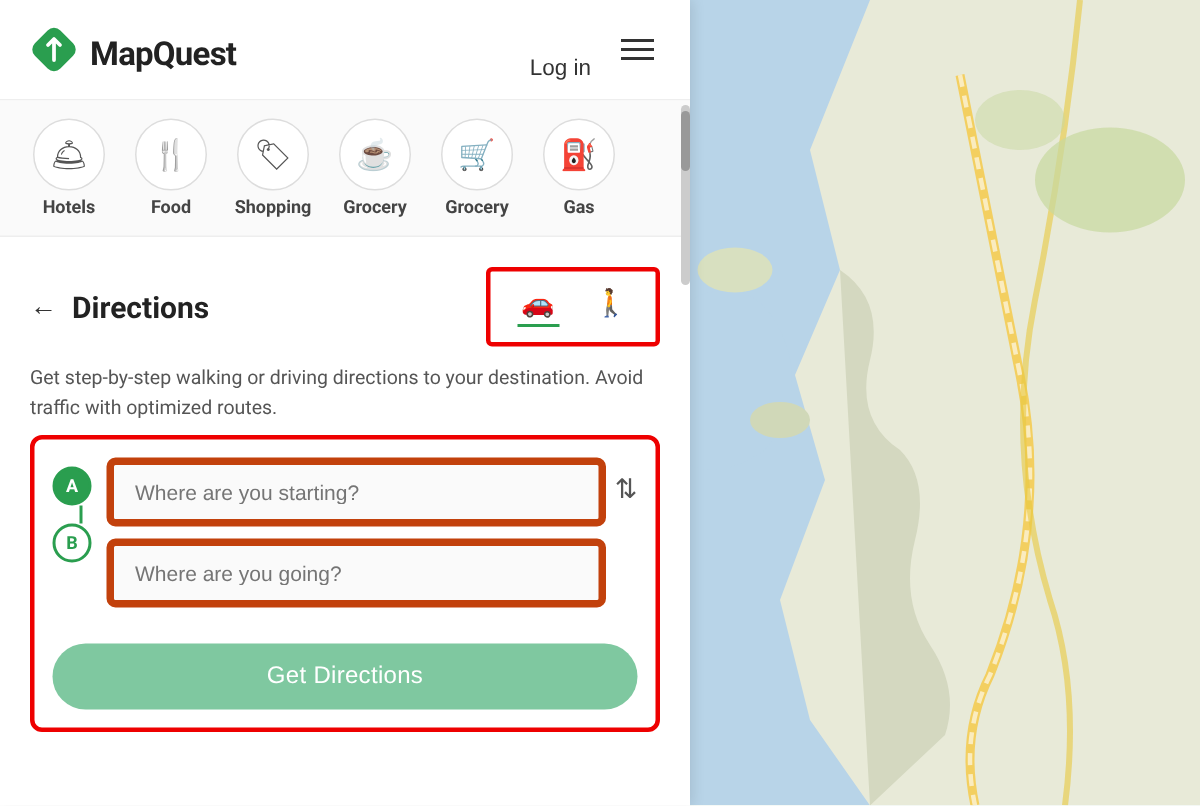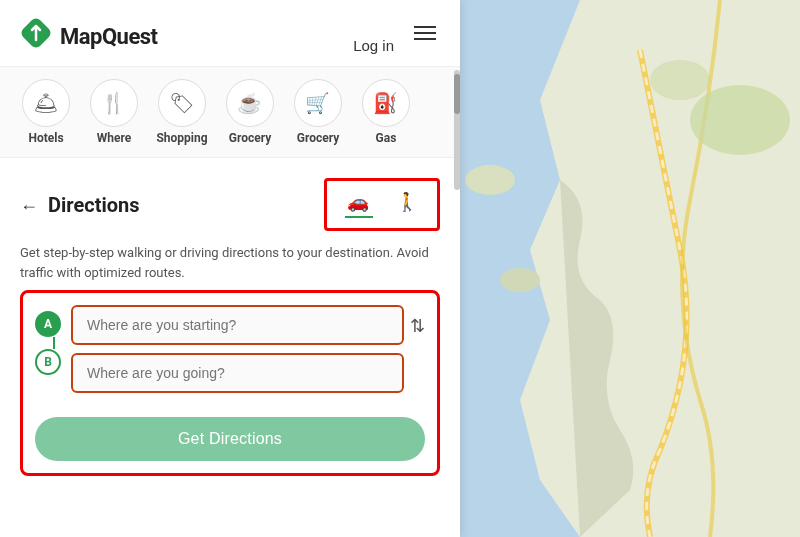--- a/index.html
+++ b/index.html
@@ -234,21 +234,21 @@
     }
     .dotted-connector {
       width: 2px;
       height: 12px;
       border-left: 2px dashed #2a9e4f;
       margin-left: 12px;
       margin-bottom: 0px;
     }
     .route-input {
       flex: 1;
-      border: 2px solid #c2410c;
+      border: 5px solid #c2410c;
       border-radius: 6px;
       padding: 10px 14px;
       font-size: 14px;
       color: #aaa;
       outline: none;
       background: #fafafa;
     }
 
     .swap-btn {
       display: flex;
@@ -313,21 +313,21 @@
     </div>
   </div>
 
   <div class="category-bar">
     <div class="category-item">
       <div class="category-icon-circle">🛎</div>
       <span class="category-label">Hotels</span>
     </div>
     <div class="category-item">
       <div class="category-icon-circle">🍴</div>
-      <span class="category-label">Where</span>
+      <span class="category-label">Food</span>
     </div>
     <div class="category-item">
       <div class="category-icon-circle">🏷</div>
       <span class="category-label">Shopping</span>
     </div>
     <div class="category-item">
       <div class="category-icon-circle">☕</div>
       <span class="category-label">Grocery</span>
     </div>
     <div class="category-item">

